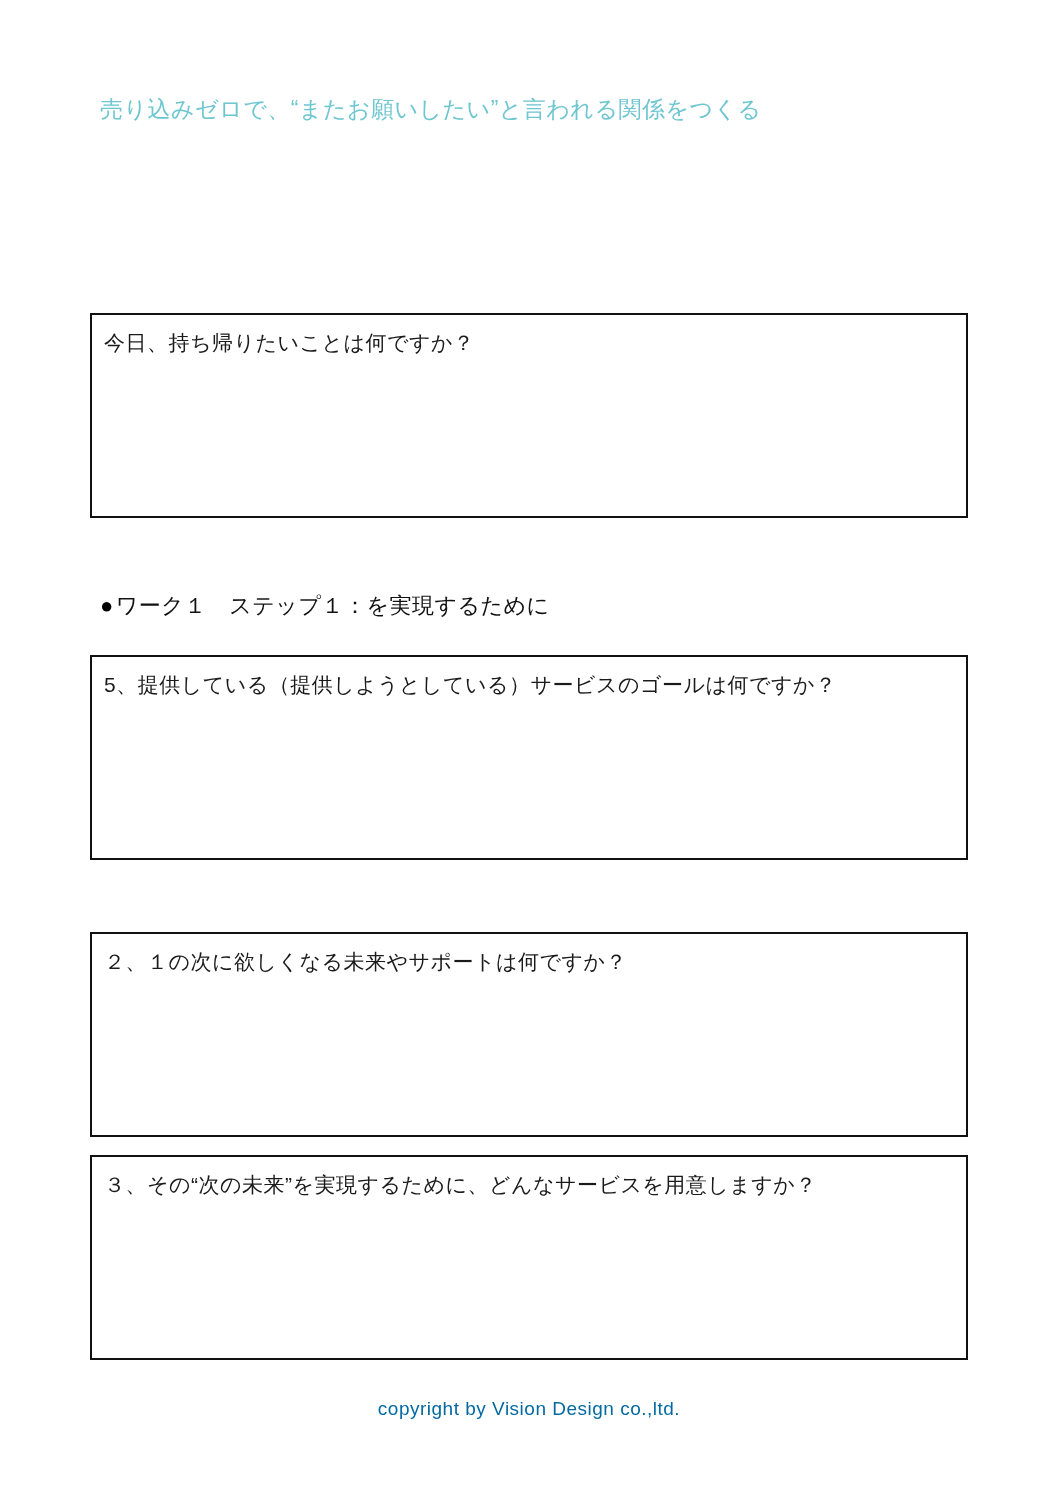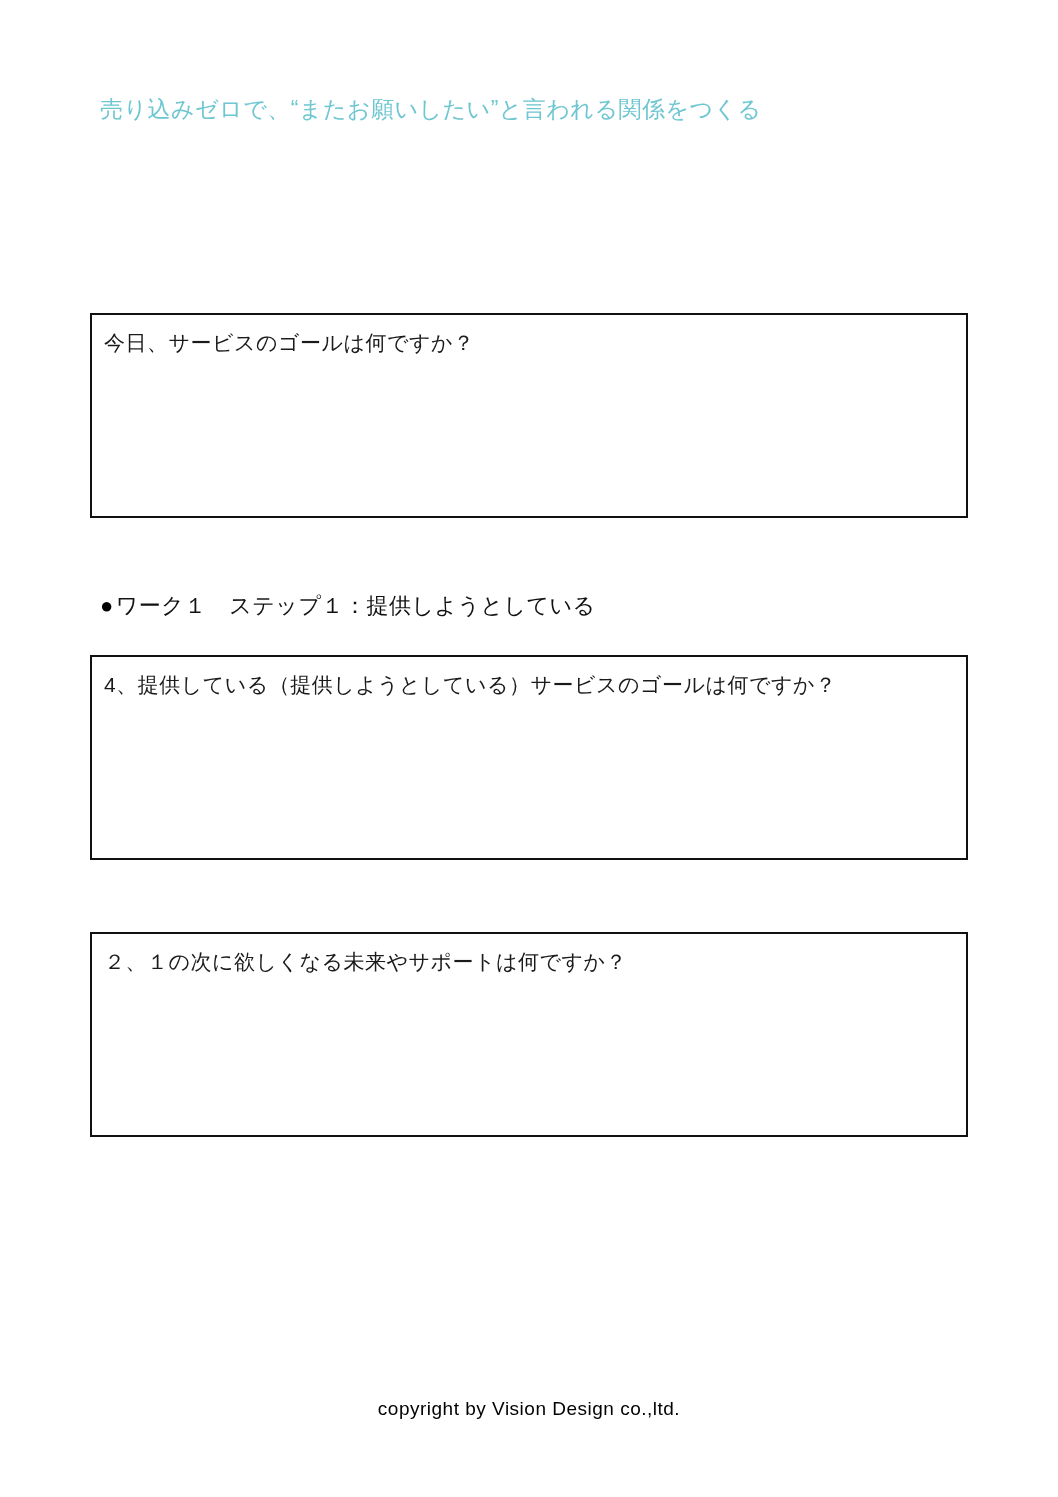--- a/index.html
+++ b/index.html
@@ -86,49 +86,52 @@
 
   
   .footer {
     position: absolute;
     left: 0;
     top: 1398px;
     width: 100%;
     text-align: center;
   }
   .copyright {
-    color: #000000;
+    color: #0369a1;
     font-size: 19px;
     letter-spacing: 0.5px;
   }
 </style>
 </head>
 <body>
 
 <div class="page">
 
   <div class="header">
     <div class="header-subtitle">売り込みゼロで、“またお願いしたい”と言われる関係をつくる</div>
   </div>
 
   <div class="answer-box box-intro">
-    <div class="question-label">今日、サービスのゴールは何ですか？</div>
+    <div class="question-label">今日、持ち帰りたいことは何ですか？</div>
   </div>
 
   <div class="section-heading">
     <span class="bullet-icon">●</span>
-    <span>ワーク１　ステップ１：提供しようとしている</span>
+    <span>ワーク１　ステップ１：を実現するために</span>
   </div>
 
   <div class="answer-box box-q1">
-    <div class="question-label">4、提供している（提供しようとしている）サービスのゴールは何ですか？</div>
+    <div class="question-label">5、提供している（提供しようとしている）サービスのゴールは何ですか？</div>
   </div>
 
   <div class="answer-box box-q2">
     <div class="question-label">２、１の次に欲しくなる未来やサポートは何ですか？</div>
   </div>
 
+  <div class="answer-box box-q3">
+    <div class="question-label">３、その“次の未来”を実現するために、どんなサービスを用意しますか？</div>
+  </div>
 
   <div class="footer">
     <span class="copyright">copyright by Vision Design co.,ltd.</span>
   </div>
 
 </div>
 
 </body></html>

